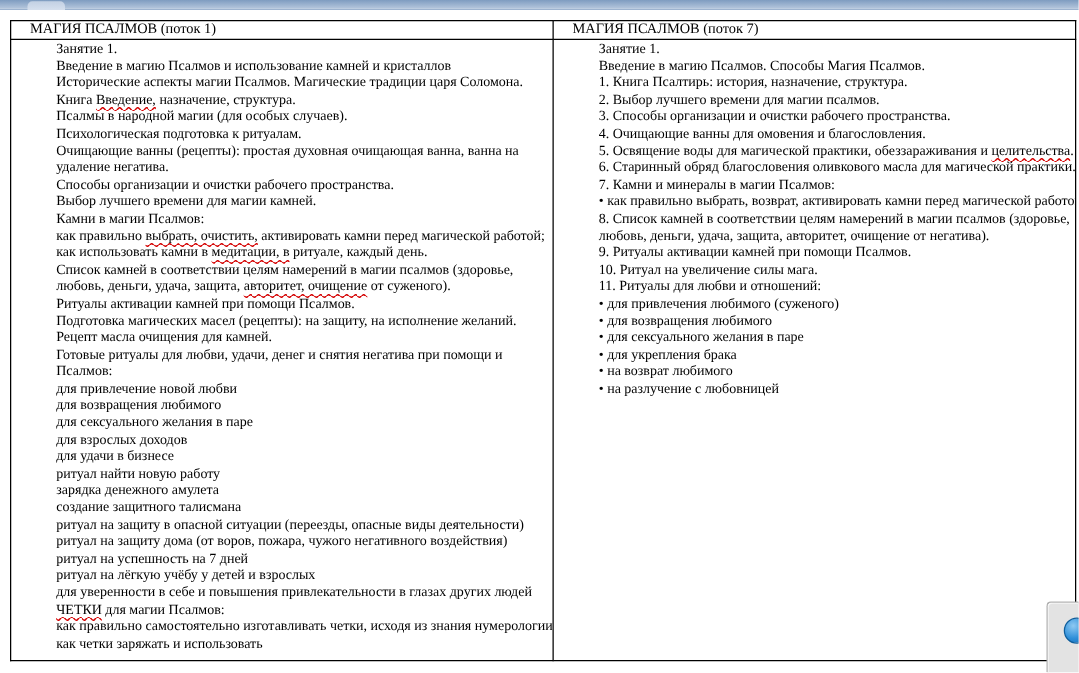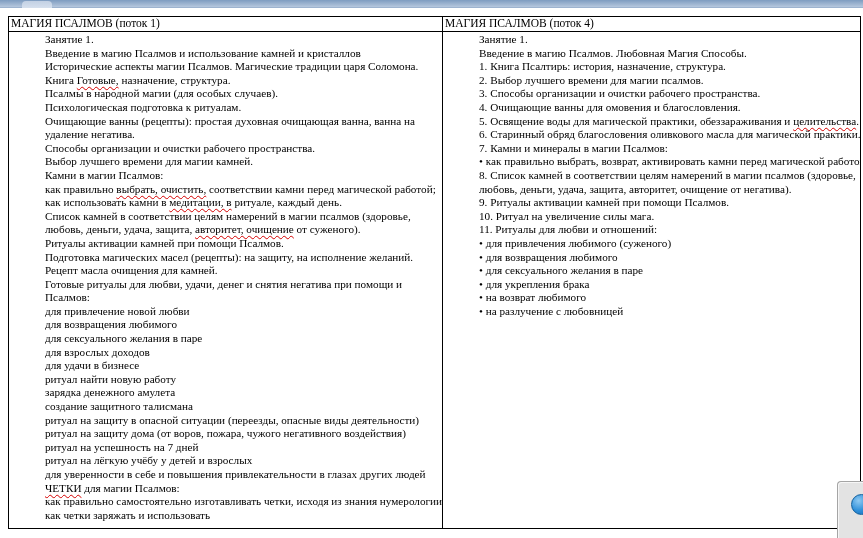--- a/index.html
+++ b/index.html
@@ -31,21 +31,21 @@
     table-layout: fixed;
   }
   .course-table th, .course-table td {
     border: 1px solid #000000;
     font-weight: normal;
     text-align: left;
     vertical-align: top;
   }
   .course-table th {
     height: 13px;
-    padding: 0 2px 1px 2px;
+    padding: 0 2px 1px 15px;
     font-size: 11.5px;
     line-height: 13px;
     white-space: nowrap;
     overflow: hidden;
   }
   .course-table td {
     height: 495px;
     padding: 1px 2px 0 3px;
     overflow: hidden;
   }
@@ -100,39 +100,39 @@
 </div>
 
 <table class="course-table">
   <colgroup>
     <col class="col-left">
     <col>
   </colgroup>
   <thead>
     <tr>
       <th>МАГИЯ ПСАЛМОВ (поток 1)</th>
-      <th>МАГИЯ ПСАЛМОВ (поток 4)</th>
+      <th>МАГИЯ ПСАЛМОВ (поток 7)</th>
     </tr>
   </thead>
   <tbody>
     <tr>
       <td>
         <div class="lines" id="col0">
             <div class="line"><span>Занятие 1.</span></div>
             <div class="line"><span>Введение в магию Псалмов и использование камней и кристаллов</span></div>
             <div class="line"><span>Исторические аспекты магии Псалмов. Магические традиции царя Соломона.</span></div>
-            <div class="line"><span>Книга </span><span class="sq-red">Готовые,</span><span> назначение, структура.</span></div>
+            <div class="line"><span>Книга </span><span class="sq-red">Введение,</span><span> назначение, структура.</span></div>
             <div class="line"><span>Псалмы в народной магии (для особых случаев).</span></div>
             <div class="line"><span>Психологическая подготовка к ритуалам.</span></div>
             <div class="line"><span>Очищающие ванны (рецепты): простая духовная очищающая ванна, ванна на</span></div>
             <div class="line"><span>удаление негатива.</span></div>
             <div class="line"><span>Способы организации и очистки рабочего пространства.</span></div>
             <div class="line"><span>Выбор лучшего времени для магии камней.</span></div>
             <div class="line"><span>Камни в магии Псалмов:</span></div>
-            <div class="line"><span>как правильно </span><span class="sq-red">выбрать, очистить,</span><span> соответствии камни перед магической работой;</span></div>
+            <div class="line"><span>как правильно </span><span class="sq-red">выбрать, очистить,</span><span> активировать камни перед магической работой;</span></div>
             <div class="line"><span>как использовать камни в </span><span class="sq-red">медитации, в</span><span> ритуале, каждый день.</span></div>
             <div class="line"><span>Список камней в соответствии целям намерений в магии псалмов (здоровье,</span></div>
             <div class="line"><span>любовь, деньги, удача, защита, </span><span class="sq-red">авторитет, очищение</span><span> от суженого).</span></div>
             <div class="line"><span>Ритуалы активации камней при помощи Псалмов.</span></div>
             <div class="line"><span>Подготовка магических масел (рецепты): на защиту, на исполнение желаний.</span></div>
             <div class="line"><span>Рецепт масла очищения для камней.</span></div>
             <div class="line"><span>Готовые ритуалы для любви, удачи, денег и снятия негатива при помощи и</span></div>
             <div class="line"><span>Псалмов:</span></div>
             <div class="line"><span class="sq-green">для привлечение</span><span> новой любви</span></div>
             <div class="line"><span>для возвращения любимого</span></div>
@@ -148,21 +148,21 @@
             <div class="line"><span>ритуал на лёгкую учёбу у детей и взрослых</span></div>
             <div class="line"><span>для уверенности в себе и повышения привлекательности в глазах других людей</span></div>
             <div class="line"><span class="sq-red">ЧЕТКИ</span><span> для магии Псалмов:</span></div>
             <div class="line"><span>как правильно самостоятельно изготавливать четки, исходя из знания нумерологии</span></div>
             <div class="line"><span>как четки заряжать и использовать</span></div>
           </div>
       </td>
       <td>
         <div class="lines" id="col1">
             <div class="line"><span>Занятие 1.</span></div>
-            <div class="line"><span>Введение в магию Псалмов. Любовная Магия Способы.</span></div>
+            <div class="line"><span>Введение в магию Псалмов. Способы Магия Псалмов.</span></div>
             <div class="line"><span>1. Книга Псалтирь: история, назначение, структура.</span></div>
             <div class="line"><span>2. Выбор лучшего времени для магии псалмов.</span></div>
             <div class="line"><span>3. Способы организации и очистки рабочего пространства.</span></div>
             <div class="line"><span>4. Очищающие ванны для омовения и благословления.</span></div>
             <div class="line"><span>5. Освящение воды для магической практики, обеззараживания и </span><span class="sq-red">целительства</span><span>.</span></div>
             <div class="line"><span>6. Старинный обряд благословения оливкового масла для магической практики.</span></div>
             <div class="line"><span>7. Камни и минералы в магии Псалмов:</span></div>
             <div class="line"><span>• как правильно выбрать, возврат, активировать камни перед магической работой.</span></div>
             <div class="line"><span>8. Список камней в соответствии целям намерений в магии псалмов (здоровье,</span></div>
             <div class="line"><span>любовь, деньги, удача, защита, авторитет, очищение от негатива).</span></div>

